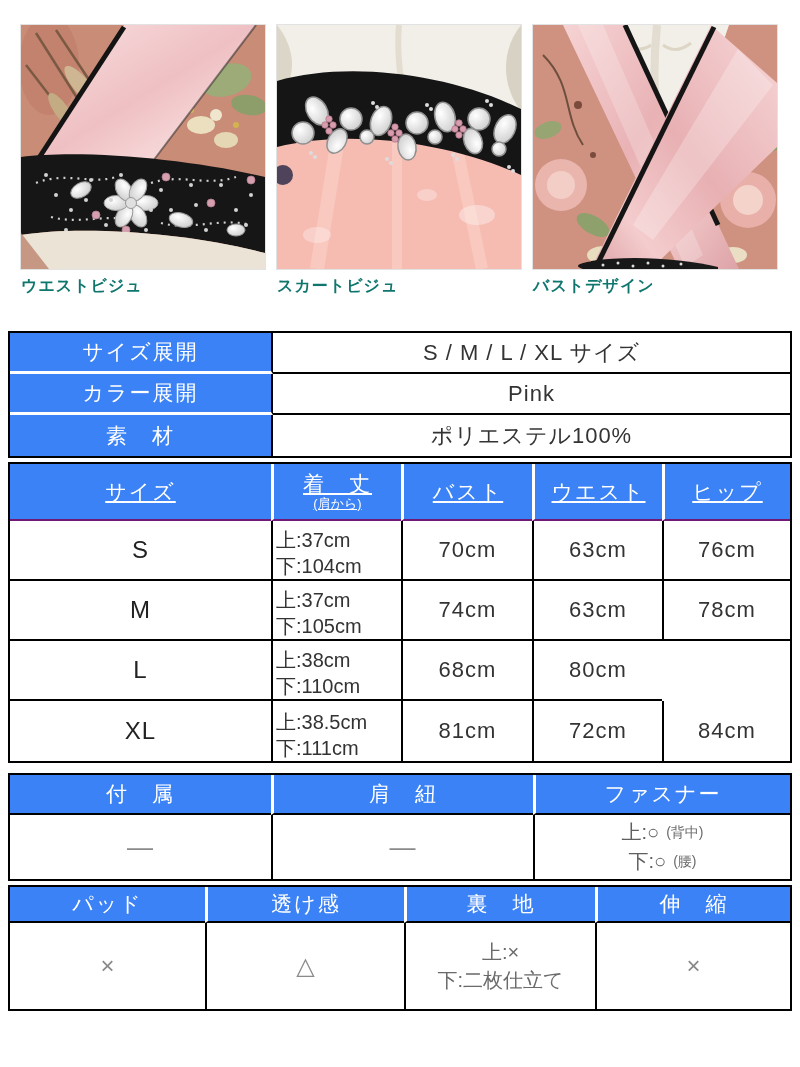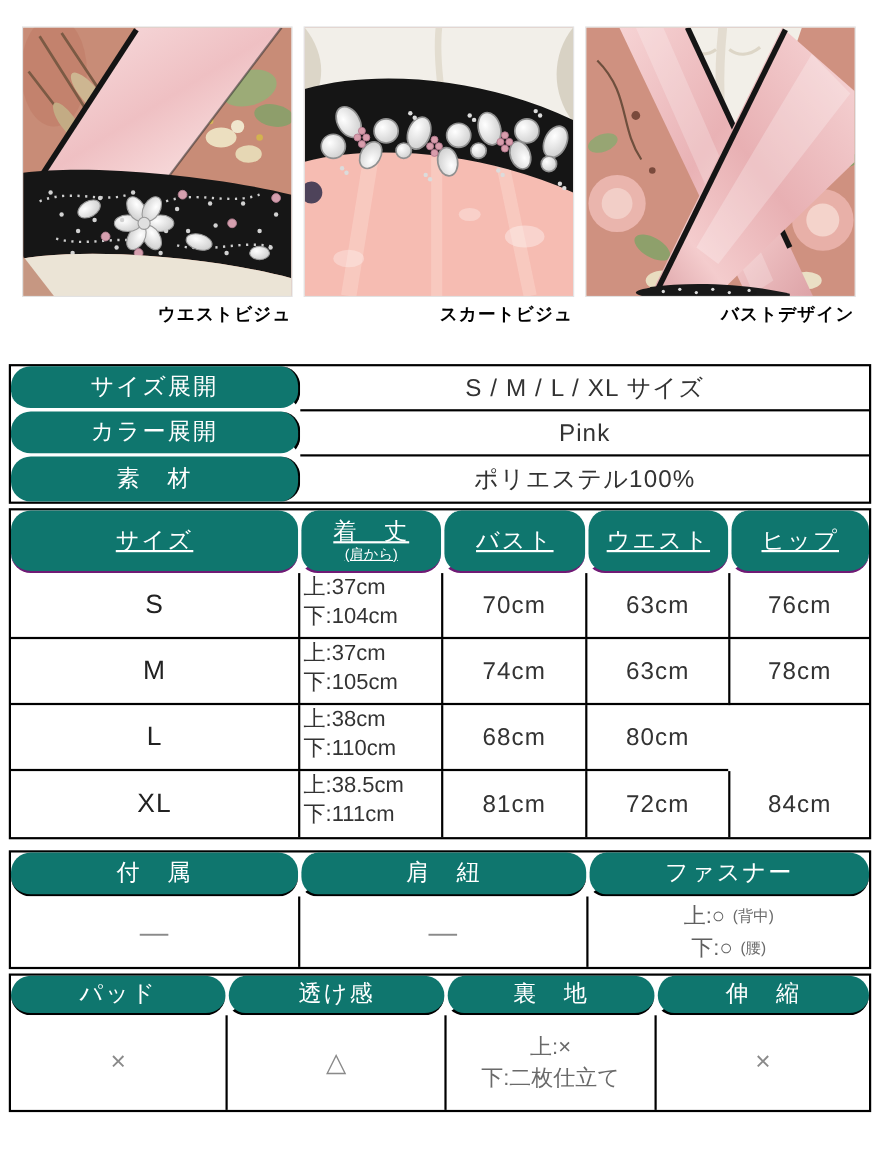--- a/index.html
+++ b/index.html
@@ -6,48 +6,48 @@
   html,body { background:#ffffff; }
   body { font-family:"Liberation Sans","DejaVu Sans",sans-serif; }
   .page { position:relative; width:800px; height:1067px; background:#ffffff; overflow:hidden; }
 
   
   .photos { position:absolute; top:25px; left:21px; display:flex; gap:12px; }
   .photo { width:244px; height:244px; position:relative; overflow:hidden; background:#c88c77; outline:1px solid #e2e2e2; }
   .photo svg { display:block; }
 
   .captions { position:absolute; top:276px; left:21px; display:flex; gap:12px; }
-  .caption { width:244px; text-align:right; font-size:16px; font-weight:bold; color:#000000; letter-spacing:1px; }
+  .caption { width:244px; text-align:left; font-size:16px; font-weight:bold; color:#0f766e; letter-spacing:1px; }
 
   
   .tbl { position:absolute; left:8px; width:784px; border:2px solid #000; background:#fff; }
   .row { display:grid; }
-  .hcell { background:#0f766e; color:#fff; display:flex; flex-direction:column; align-items:center; justify-content:center;
-           font-size:21px; letter-spacing:2px; line-height:1.1;border-radius:18px; }
+  .hcell { background:#3b82f6; color:#fff; display:flex; flex-direction:column; align-items:center; justify-content:center;
+           font-size:21px; letter-spacing:2px; line-height:1.1; }
   .hsub { font-size:13px; letter-spacing:0; margin-top:2px; }
   .vcell { display:flex; align-items:center; justify-content:center; font-size:22px; color:#333; letter-spacing:1px; }
 
   
   .t1 { top:331px; }
   .t1 .row { grid-template-columns:263px 1fr; height:41px; }
   .t1 .hcell { border-right:2px solid #000; }
   .t1 .row:not(:last-child) .hcell { border-bottom:3px solid #fff; }
   .t1 .row:not(:last-child) .vcell { border-bottom:2px solid #000; }
 
   
   .t2 { top:462px; }
   .t2 .row { grid-template-columns:261px 130px 131px 130px 1fr; }
   .t2 .head { height:57px; }
   .t2 .head .hcell { border-bottom:2px solid #701a75;text-decoration:underline; }
   .t2 .head .hcell + .hcell { border-left:3px solid #fff; }
   .t2 .data { height:60px; }
   .t2 .data .vcell + .vcell { border-left:2px solid #000; }
   .t2 .data:not(:last-child) .vcell { border-bottom:2px solid #000; }
   .t2 .size-letter { font-size:24px; color:#222; }
-  .t2 .len { flex-direction:column; align-items:flex-start; justify-content:flex-start; padding-left:3px;
+  .t2 .len { flex-direction:column; align-items:flex-start; justify-content:flex-end; padding-left:3px;
              font-size:20px; line-height:1.3; letter-spacing:0; color:#333; }
 
   
   .t3 { top:773px; }
   .t3 .row { grid-template-columns:261px 262px 1fr; }
   .t3 .head { height:40px; }
   .t3 .head .hcell { border-bottom:2px solid #000; }
   .t3 .head .hcell + .hcell { border-left:3px solid #fff; }
   .t3 .data { height:64px; }
   .t3 .data .vcell + .vcell { border-left:2px solid #000; }

